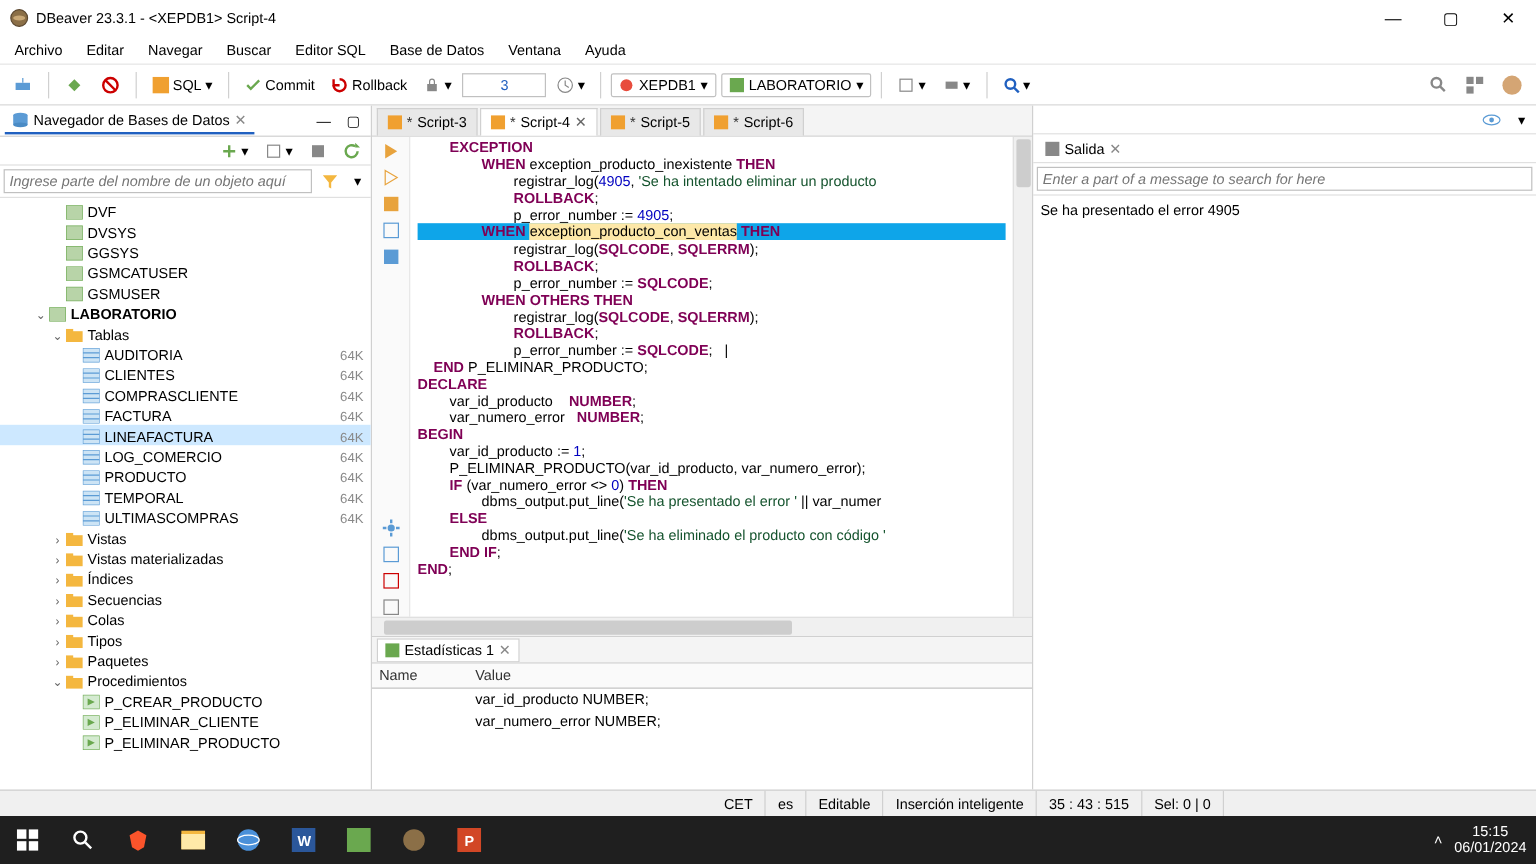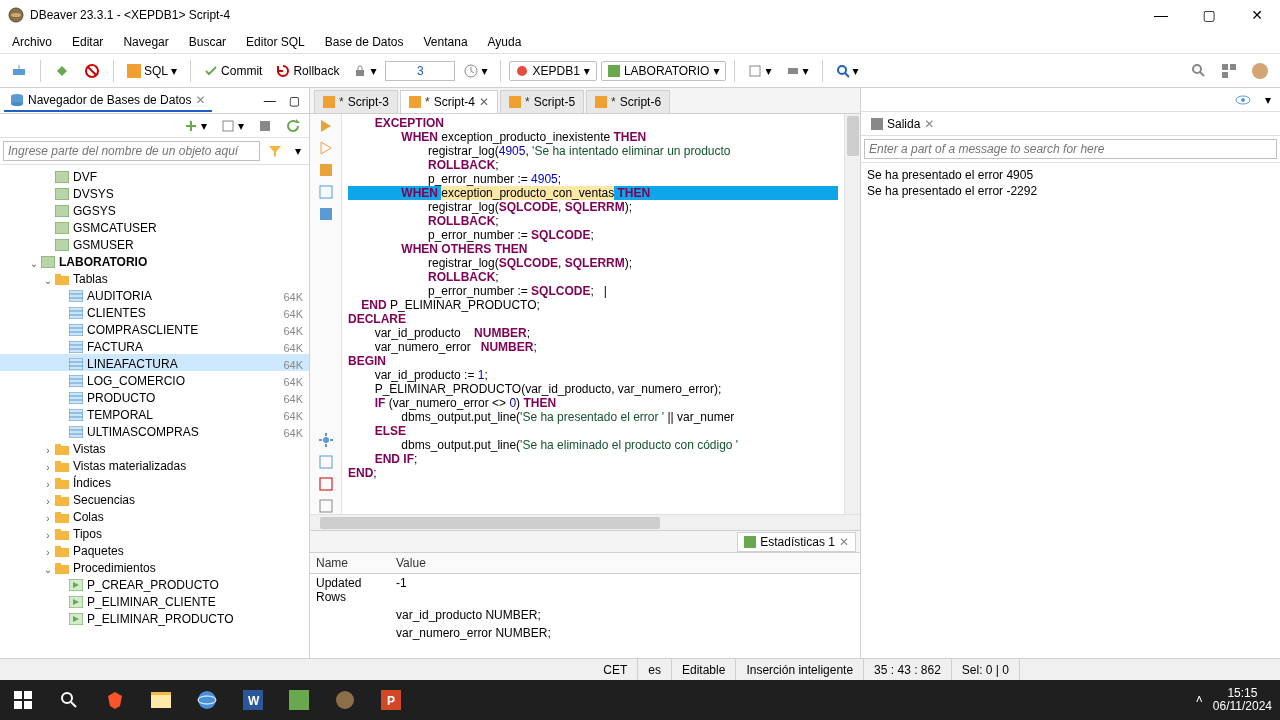--- a/index.html
+++ b/index.html
@@ -52,21 +52,21 @@
 .h-thumb { position: absolute; left: 10px; width: 340px; top: 2px; height: 12px; background: #cdcdcd; border-radius: 2px; }
 .v-scroll { width: 16px; background: #f0f0f0; border-left: 1px solid #e0e0e0; position: relative; }
 .v-thumb { position: absolute; top: 2px; left: 2px; width: 12px; height: 40px; background: #cdcdcd; border-radius: 2px; }
 .right-panel { width: 420px; display: flex; flex-direction: column; border-left: 1px solid #d0d0d0; background: #fff; }
 .out-tab-bar { height: 24px; display: flex; align-items: center; padding: 0 4px; gap: 4px; border-bottom: 1px solid #e0e0e0; }
 .out-tab { display: flex; align-items: center; gap: 4px; padding: 2px 6px; background: #fff; }
 .out-search { padding: 3px; border-bottom: 1px solid #e0e0e0; }
 .out-search input { width: 100%; border: 1px solid #c0c0c0; padding: 2px 4px; font-style: italic; color: #0c4a6e; }
 .out-body { flex: 1; padding: 4px 6px; font-family: Consolas, monospace; font-size: 13px; line-height: 16px; overflow: hidden; }
 .bottom-panel { height: 128px; border-top: 1px solid #d0d0d0; background: #fff; display: flex; flex-direction: column; }
-.bp-tabs { height: 22px; display: flex; align-items: center; padding: 0 4px; gap: 4px; background: #f4f4f4; border-bottom: 1px solid #d0d0d0; justify-content: flex-end; }
+.bp-tabs { height: 22px; display: flex; align-items: center; padding: 0 4px; gap: 4px; background: #f4f4f4; border-bottom: 1px solid #d0d0d0; }
 .bp-tab { display: flex; align-items: center; gap: 4px; padding: 2px 6px; background: #fff; border: 1px solid #d0d0d0; }
 .bp-grid { flex: 1; overflow: hidden; }
 .bp-grid table { width: 100%; border-collapse: collapse; }
 .bp-grid th { text-align: left; padding: 3px 6px; border-bottom: 1px solid #d0d0d0; font-weight: 400; color: #333; background: #fafafa; }
 .bp-grid td { padding: 2px 6px; vertical-align: top; }
 .statusbar { height: 22px; background: #f0f0f0; border-top: 1px solid #d0d0d0; display: flex; align-items: center; font-size: 11px; }
 .sb-cell { padding: 0 10px; border-right: 1px solid #d0d0d0; height: 100%; display: flex; align-items: center; }
 .taskbar { height: 40px; background: #1f1f1f; display: flex; align-items: center; }
 .taskbar .tb-app { width: 46px; height: 40px; display: flex; align-items: center; justify-content: center; cursor: pointer; }
 .taskbar .tray { margin-left: auto; display: flex; align-items: center; padding: 0 8px; color: #fff; gap: 10px; }
@@ -634,24 +634,20 @@
       <div class="bp-grid">
         <table>
           <thead>
               <tr>
             <th style="width:80px">Name</th>
             <th>Value</th>
           </tr>
             </thead>
           <tbody id="stats-body">
               <tr>
-                <td>Updated Rows</td>
-                <td>-1</td>
-              </tr>
-              <tr>
                 <td></td>
                 <td>   var_id_producto      NUMBER;</td>
               </tr>
               <tr>
                 <td></td>
                 <td>   var_numero_error    NUMBER;</td>
               </tr>
             </tbody>
         </table>
       </div>
@@ -676,32 +672,31 @@
           </svg>
         <span>Salida</span>
         <span style="color:#888">✕</span>
       </div>
     </div>
     <div class="out-search">
       <input placeholder="Enter a part of a message to search for here" style="">
     </div>
     <div class="out-body" id="out-body">
         <div>Se ha presentado el error 4905</div>
-        <div>Se ha presentado el error -2292</div>
       </div>
   </div>
 </div>
 
 <div class="statusbar">
   <div style="flex:1"></div>
   <div class="sb-cell">CET</div>
   <div class="sb-cell">es</div>
   <div class="sb-cell">Editable</div>
   <div class="sb-cell">Inserción inteligente</div>
-  <div class="sb-cell">35 : 43 : 862</div>
+  <div class="sb-cell">35 : 43 : 515</div>
   <div class="sb-cell">Sel: 0 | 0</div>
   <div class="sb-cell" style="width:260px;border-right:none"></div>
 </div>
 
 <div class="taskbar">
   <div class="tb-app">
       <svg width="18" height="18">
         <rect x="0" y="0" width="8" height="8" fill="#fff"></rect>
         <rect x="10" y="0" width="8" height="8" fill="#fff"></rect>
         <rect x="0" y="10" width="8" height="8" fill="#fff"></rect>
@@ -750,16 +745,16 @@
   <div class="tb-app">
       <svg width="20" height="20">
         <rect width="20" height="20" fill="#d24726"></rect>
         <text x="6" y="15" fill="#fff" font-size="12" font-weight="bold">P</text>
       </svg>
     </div>
   <div class="tray">
     <span>˄</span>
     <div class="clock">
       <div>15:15</div>
-      <div>06/11/2024</div>
+      <div>06/01/2024</div>
     </div>
   </div>
 </div>
 
 </body></html>

